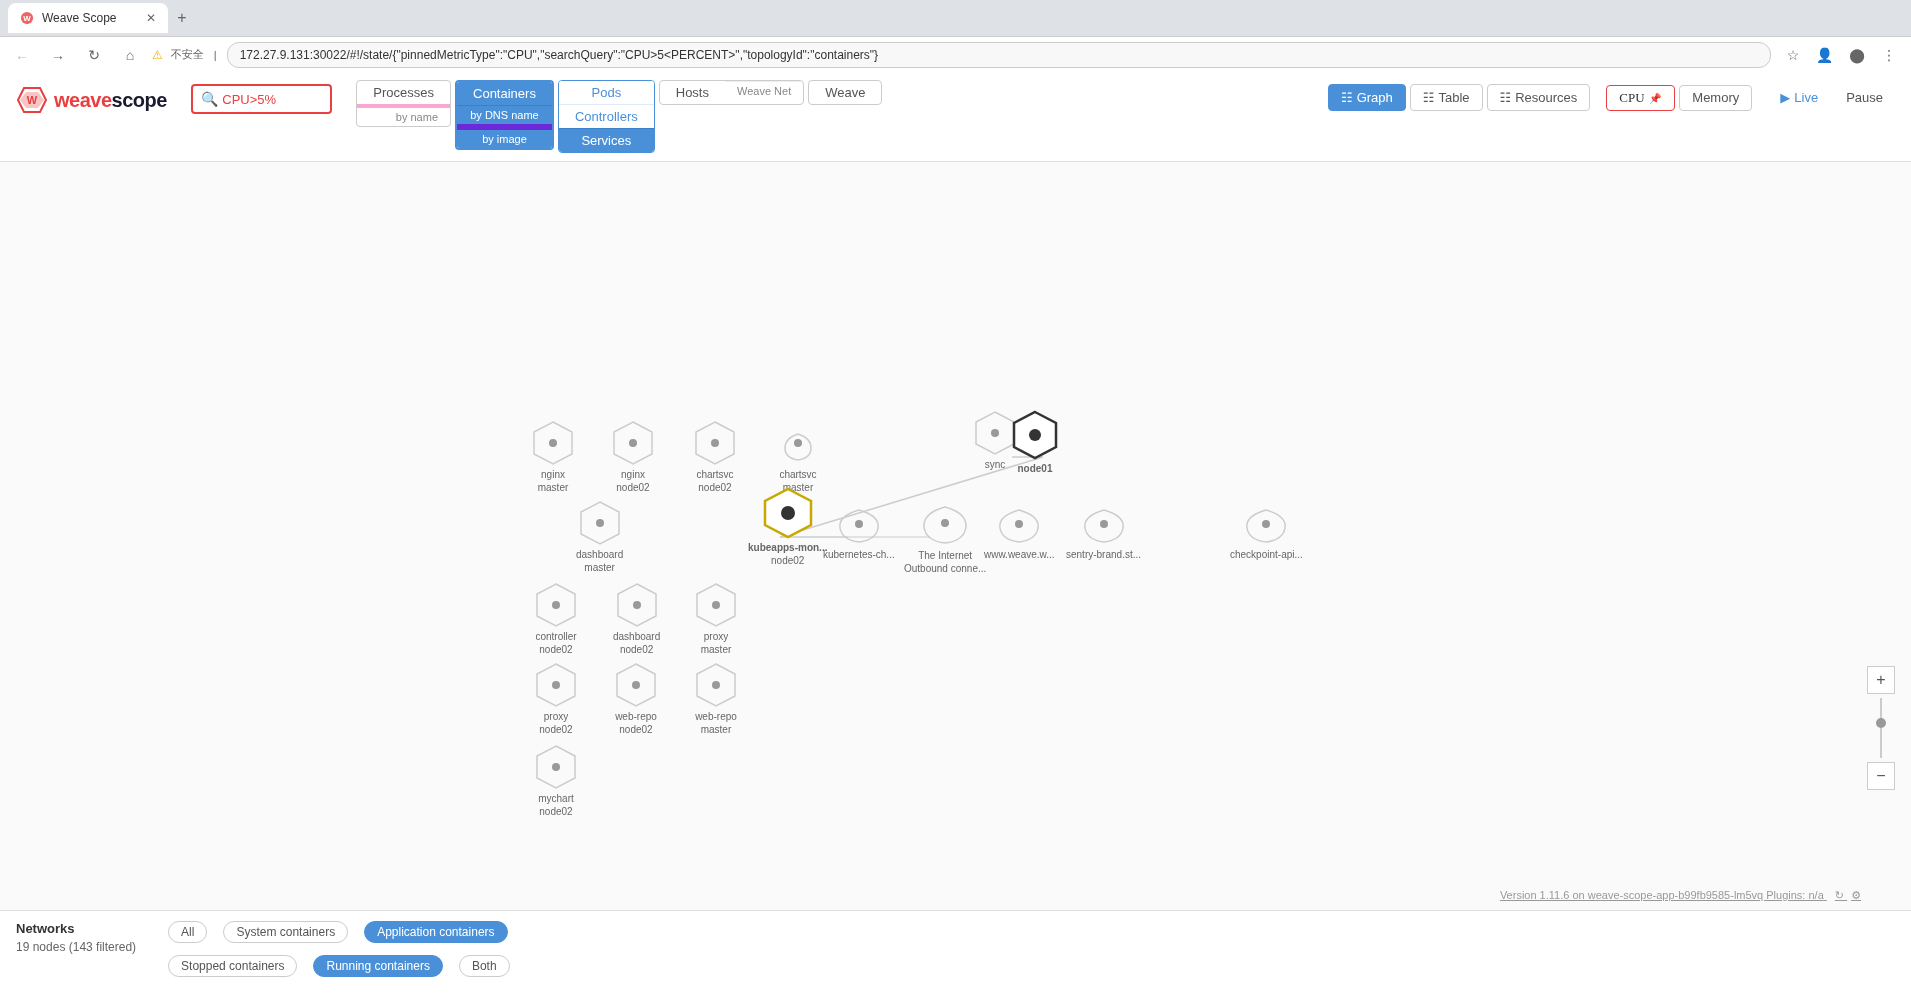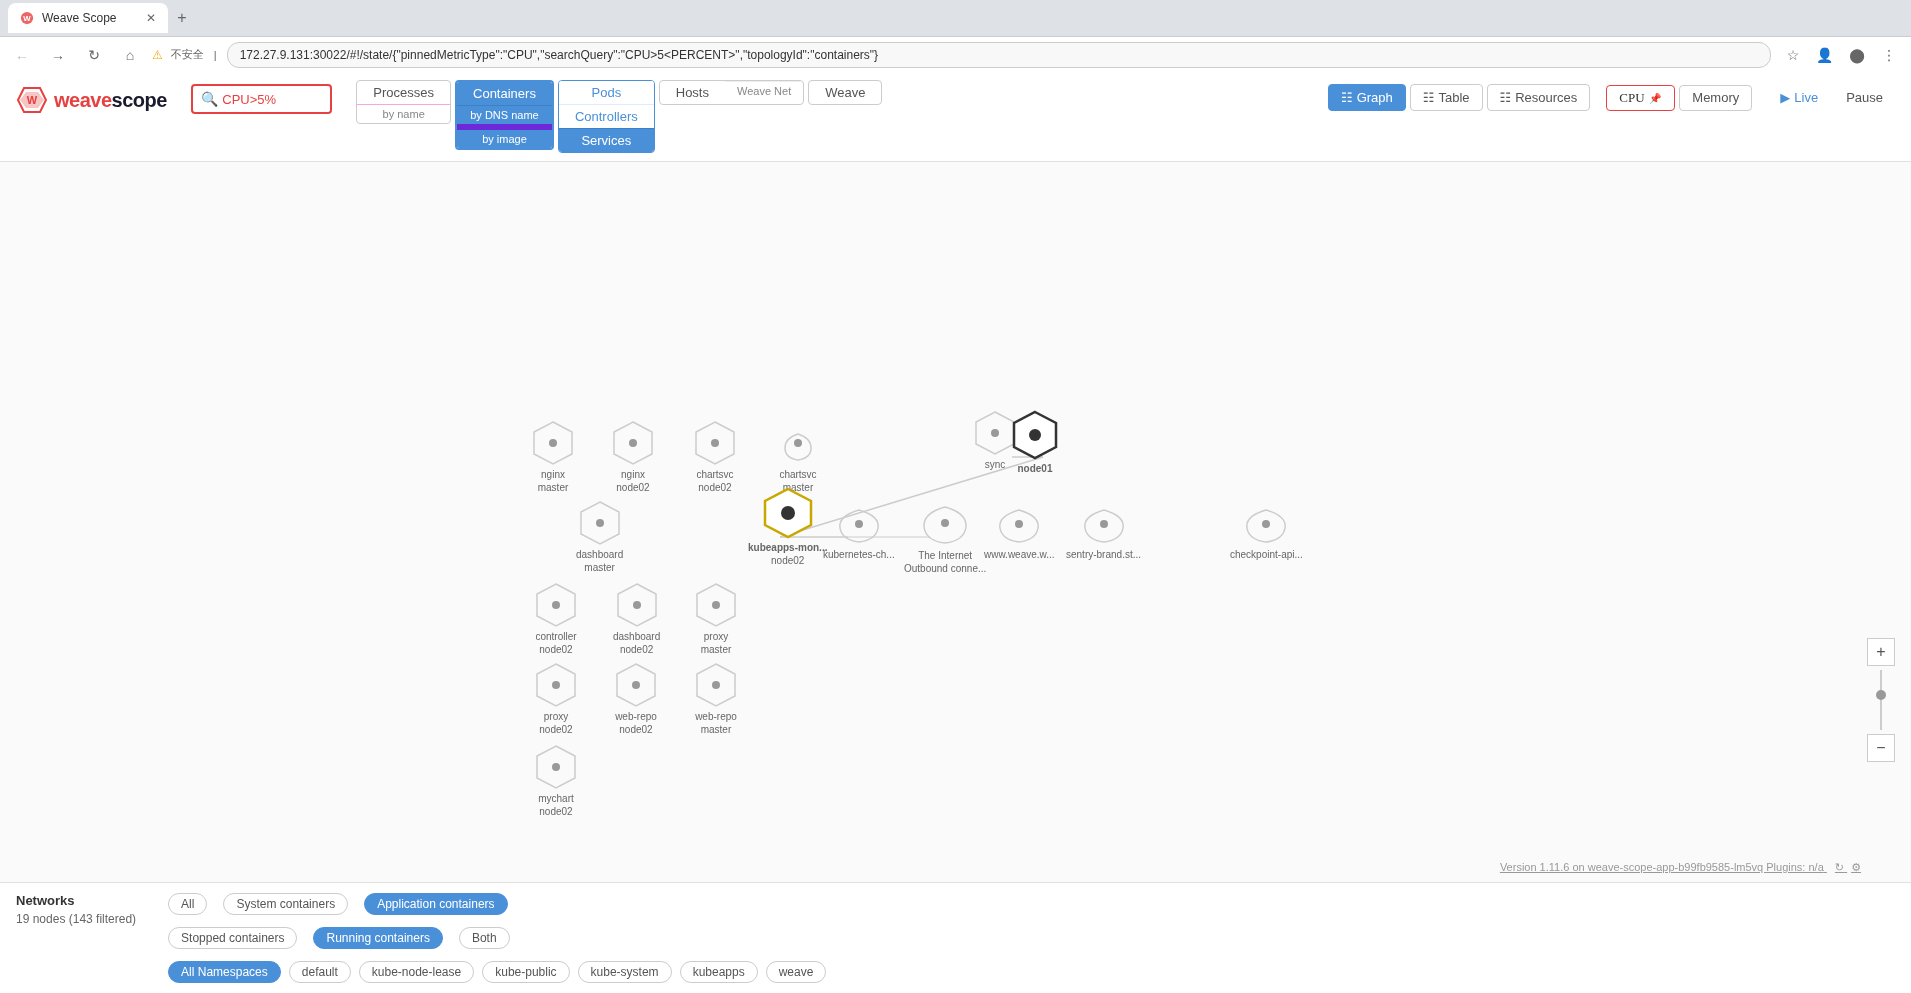--- a/index.html
+++ b/index.html
@@ -131,21 +131,21 @@
 
     <div class="search-box">
       <span class="search-icon">🔍</span>
       <input style="border: none; outline: none; font-size: 13px; color: rgb(232, 64, 64); width: 100px;" readonly="" value="CPU&gt;5%">
     </div>
 
     <div style="display:flex;align-items:flex-start;gap:4px;margin-left:8px;">
 
       <div style="display:flex;flex-direction:column;border:1px solid #ccc;border-radius:4px;overflow:hidden;">
         <button class="nav-item">Processes</button>
-        <div style="border-top:1px solid #f9a8d4;padding:3px 12px;font-size:11px;color:#888;text-align:center;">by name</div>
+        <div style="border-top:4px solid #f9a8d4;padding:3px 12px;font-size:11px;color:#888;text-align:right;">by name</div>
       </div>
 
       <div style="display:flex;flex-direction:column;border:2px solid #4a90d9;border-radius:4px;overflow:hidden;">
         <button class="nav-item active">Containers</button>
         <div style="border-top:1px solid #3a80c9;padding:3px 12px;font-size:11px;color:#fff;text-align:center;background:#4a90d9;">by DNS name</div>
         <div style="border-top:6px solid #6d28d9;padding:3px 12px;font-size:11px;color:#fff;text-align:center;background:#4a90d9;">by image</div>
       </div>
 
       <div style="display:flex;flex-direction:column;border:1px solid #4a90d9;border-radius:4px;overflow:hidden;">
         <button style="padding:4px 16px;font-size:13px;color:#4a90d9;cursor:pointer;border:none;background:#fff;">Pods</button>
@@ -393,25 +393,16 @@
         <div class="filter-row">
           <button class="filter-btn">All</button>
           <button class="filter-btn">System containers</button>
           <button class="filter-btn active">Application containers</button>
         </div>
         <div class="filter-row">
           <button class="filter-btn">Stopped containers</button>
           <button class="filter-btn active">Running containers</button>
           <button class="filter-btn">Both</button>
         </div>
-        <div class="namespace-row">
-          <button class="ns-btn active">All Namespaces</button>
-          <button class="ns-btn">default</button>
-          <button class="ns-btn">kube-node-lease</button>
-          <button class="ns-btn">kube-public</button>
-          <button class="ns-btn">kube-system</button>
-          <button class="ns-btn">kubeapps</button>
-          <button class="ns-btn">weave</button>
-        </div>
       </div>
     </div>
   </div>
 </div>
 
 </body></html>

